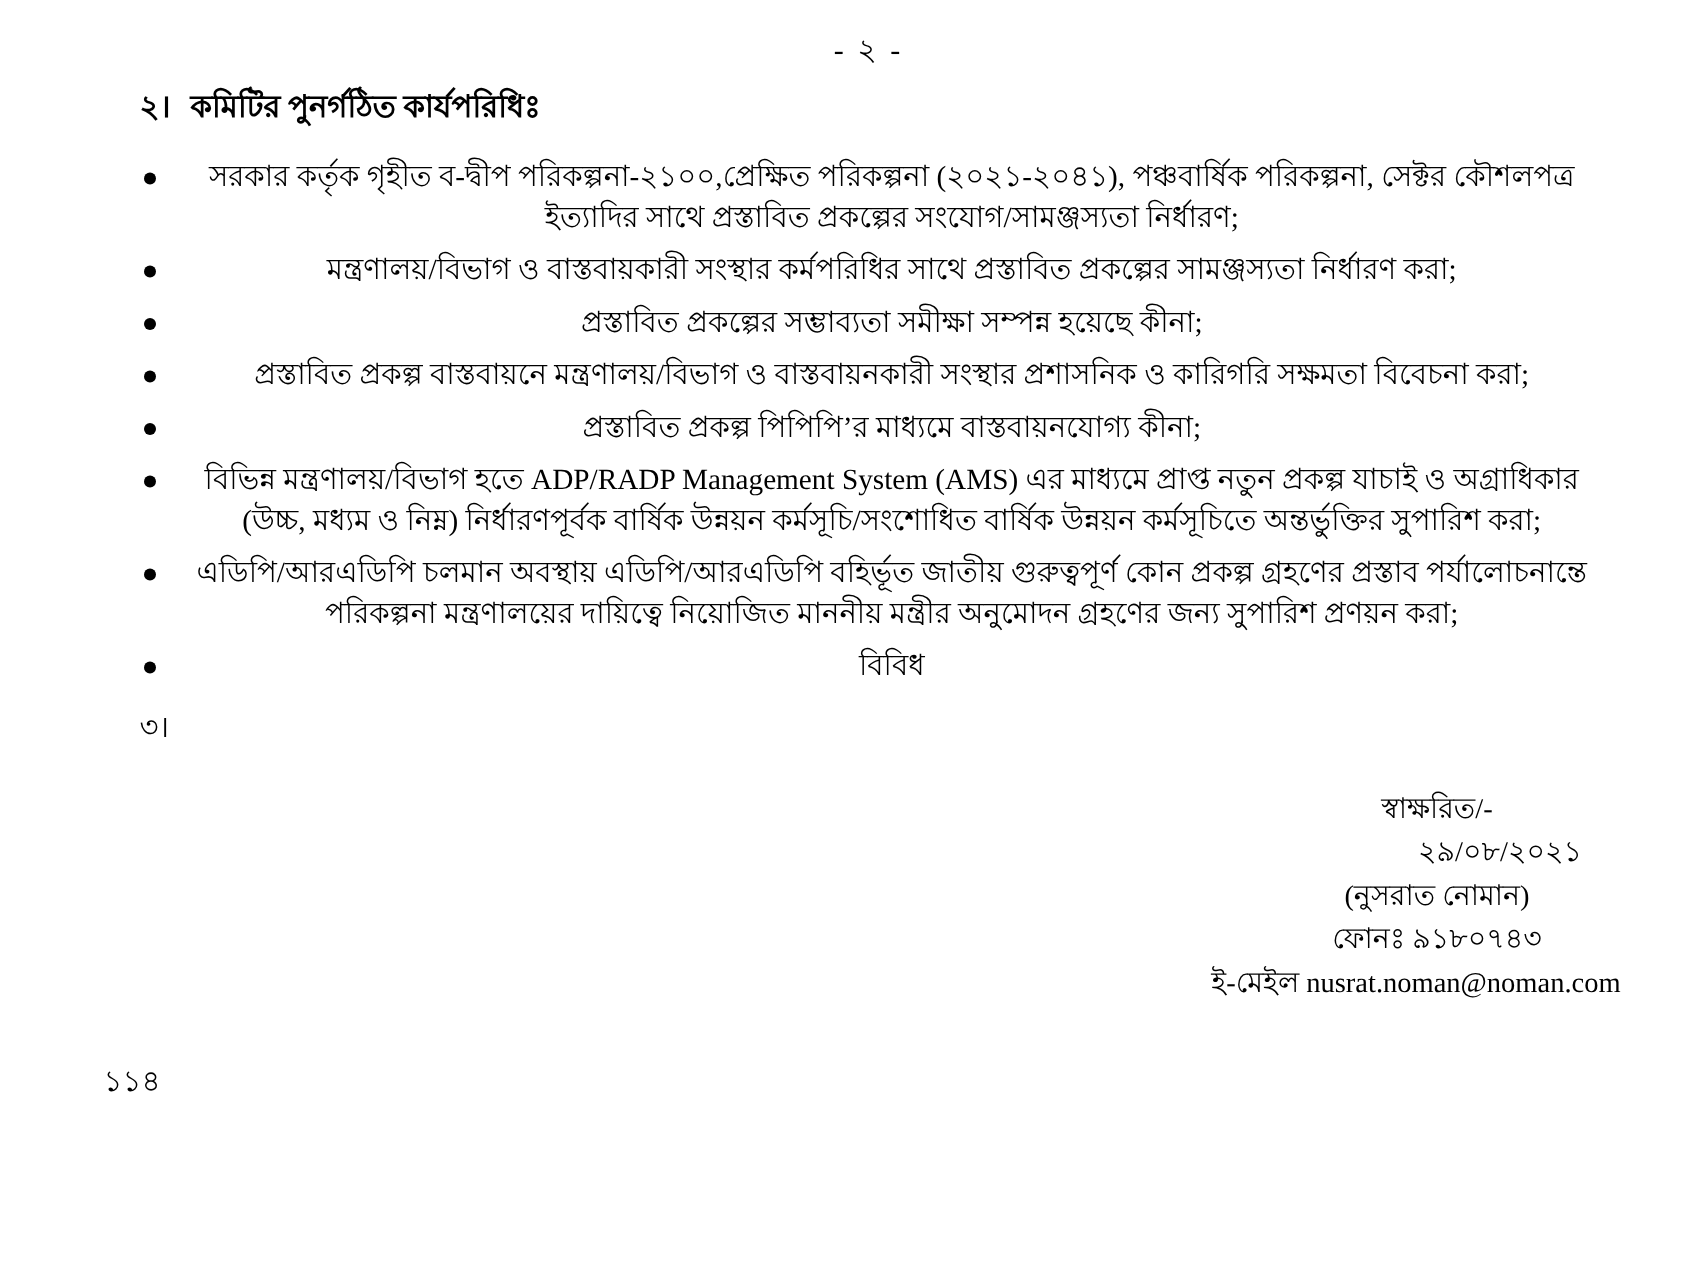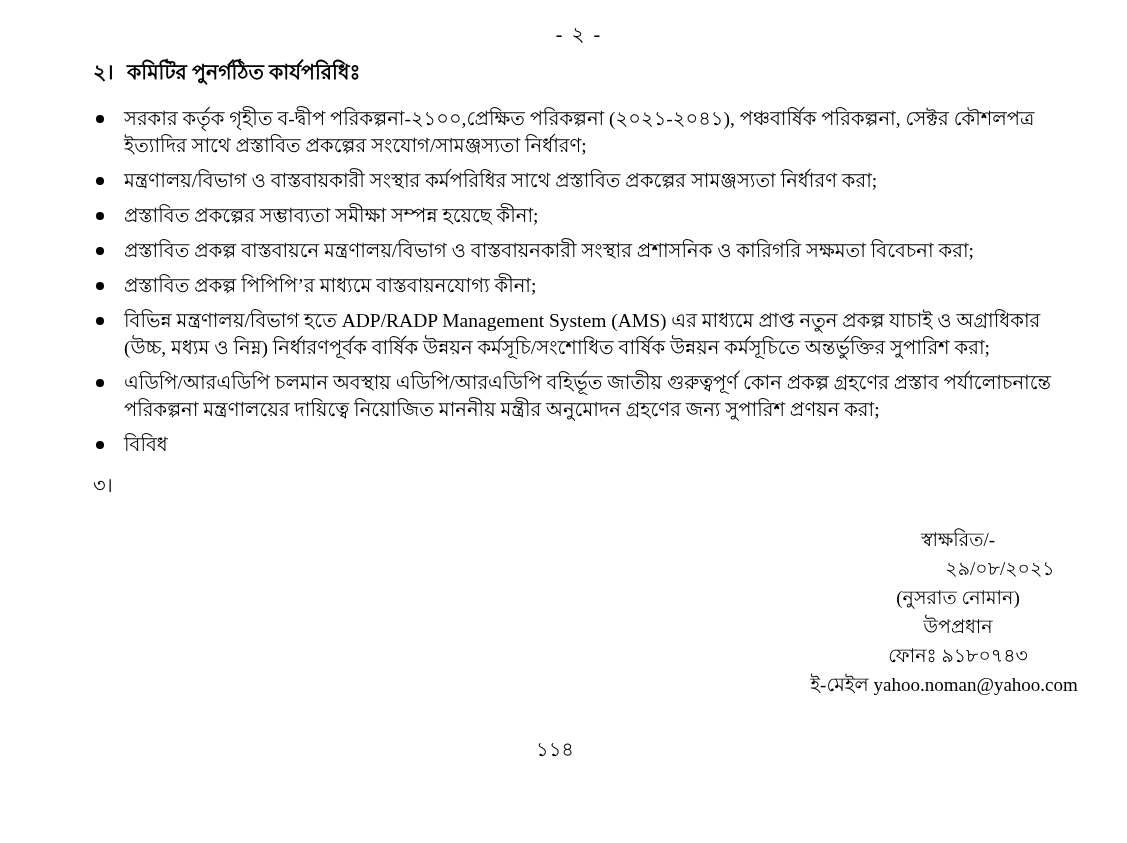--- a/index.html
+++ b/index.html
@@ -52,20 +52,21 @@
     width: 8px;
     height: 8px;
     border-radius: 50%;
     background: #000;
     margin: 10px 20px 0 3px;
   }
   .bullet .btext {
     flex: 1;
     font-size: 19.5px;
     line-height: 27px;
+    text-align: center;
   }
   .section3 {
     display: flex;
     margin-top: 14px;
     font-size: 19.5px;
     line-height: 27px;
   }
   .section3 .sec-num {
     width: 40px;
     flex: 0 0 40px;
@@ -83,21 +84,21 @@
   }
   .signature .sig-date {
     transform: translateX(42px);
   }
   .signature .sig-email-line {
     white-space: nowrap;
     transform: translateX(-14px);
   }
   .footer-pagenum {
     margin-top: 36px;
-    text-align: center;
+    text-align: left;
     font-size: 19.5px;
     transform: translateX(-24px);
   }
 </style>
 </head>
 <body>
 
 <div class="page">
 
   <div class="header-pagenum">- ২ -</div>
@@ -143,23 +144,22 @@
   </div>
 
   <div class="section3">
     <span class="sec-num">৩।</span>
   </div>
 
   <div class="signature">
     <span class="sig-line">স্বাক্ষরিত/-</span>
     <span class="sig-line sig-date">২৯/০৮/২০২১</span>
     <span class="sig-line">(নুসরাত নোমান)</span>
-    <span class="sig-line">উপপ্রধান</span>
     <span class="sig-line">ফোনঃ ৯১৮০৭৪৩</span>
     <span class="sig-line sig-email-line">
       <span>ই-মেইল</span>
-      <span>yahoo.noman@yahoo.com</span>
+      <span>nusrat.noman@noman.com</span>
     </span>
   </div>
 
   <div class="footer-pagenum">১১৪</div>
 
 </div>
 
 </body></html>

